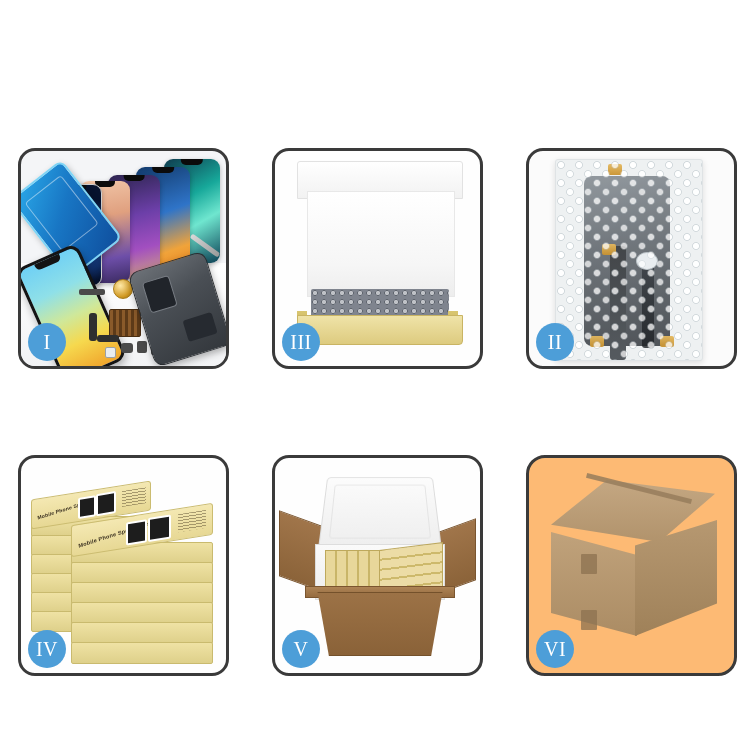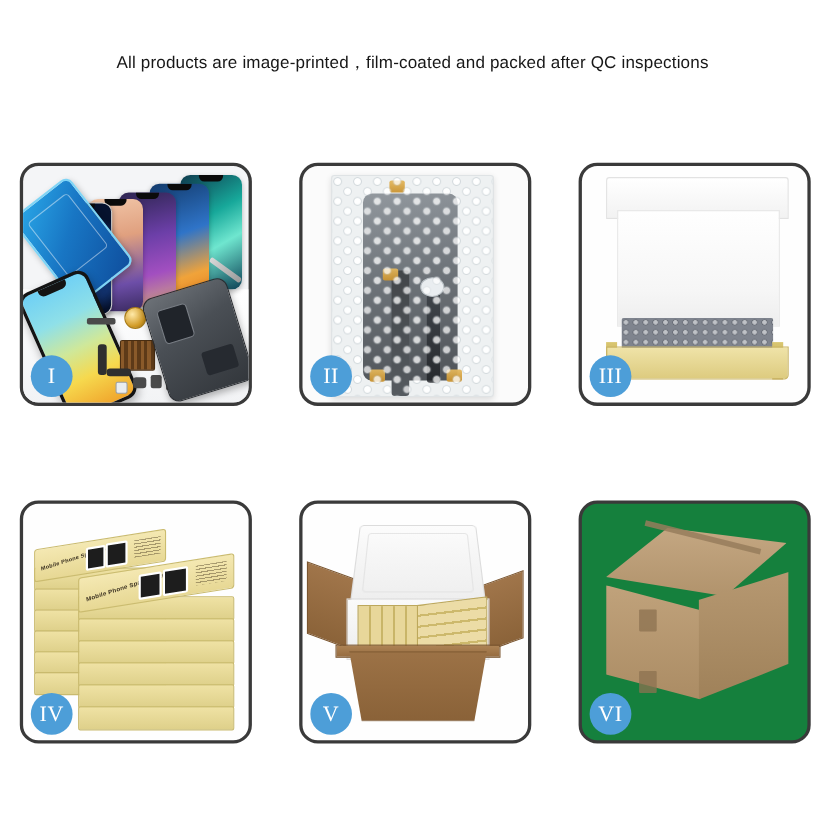--- a/index.html
+++ b/index.html
@@ -353,21 +353,21 @@
     border:1px solid #74512b;
     clip-path: polygon(6% 0, 94% 0, 86% 100%, 14% 100%);
   }
   .carton-rim {
     position:absolute; left: 30px; top: 128px; width: 148px; height: 10px;
     background: linear-gradient(#ad8355,#966c40);
     border:1px solid #7a552f;
   }
 
   
-  .p6 { background: #15803d; }
+  .p6 { background: #fdba74; border-radius: 19px; }
   .c6-top {
     position:absolute; left: 22px; top: 22px; width: 164px; height: 62px;
     background: linear-gradient(#c4a782,#b1936c);
     clip-path: polygon(34% 0, 100% 22%, 66% 100%, 0 72%);
     border-radius: 2px;
   }
   .c6-seam {
     position:absolute; left: 56px; top: 28px; width: 108px; height: 5px;
     background: rgba(150,124,92,.85);
     transform: rotate(14deg);
@@ -385,21 +385,20 @@
   .c6-tape {
     position:absolute; width: 16px; height: 20px;
     background: rgba(140,113,80,.75);
     border-radius: 1px;
   }
 </style>
 </head>
 <body>
 
 <div class="header">
-  <div class="subtitle">All products are image-printed，film-coated and packed after QC inspections</div>
 </div>
 
 <div class="grid">
 
   <div class="panel p1">
     <div class="photo">
       <div class="ground"></div>
 
       <div class="ph ph-e">
           <div class="notch"></div>
@@ -432,50 +431,50 @@
       <div class="flex-cable" style="left:120px; top:158px; width:24px; height:8px;"></div>
       <div class="part" style="left:100px; top:192px; width:12px; height:10px; border-radius:3px;"></div>
       <div class="part" style="left:116px; top:190px; width:10px; height:12px;"></div>
       <div class="part" style="left:84px; top:196px; width:9px; height:9px; background:#e9edf0; border:1px solid #9aa0a6;"></div>
       <div class="part" style="left:130px; top:196px; width:8px; height:8px;"></div>
 
       <div class="housing"></div>
       <div class="tweezer"></div>
     </div>
     <div class="badge">I</div>
+  </div>
+
+  <div class="panel p3">
+    <div class="photo">
+      <div class="box3-lid"></div>
+      <div class="box3-foam"></div>
+      <div class="box3-wrap"></div>
+      <div class="box3-side-l"></div>
+      <div class="box3-side-r"></div>
+      <div class="box3-front"></div>
+    </div>
+    <div class="badge">III</div>
   </div>
 
   <div class="panel p2">
     <div class="photo">
       <div class="bubblebag">
         <div class="innerscreen"></div>
         <div class="ribbon"></div>
         <div class="connector"></div>
         <div class="tape" style="left:52px; top:4px;"></div>
         <div class="tape" style="left:46px; top:84px;"></div>
         <div class="tape" style="left:34px; top:176px;"></div>
         <div class="tape" style="left:104px; top:176px;"></div>
         <div class="bubble-overlay"></div>
       </div>
     </div>
     <div class="badge">II</div>
   </div>
 
-  <div class="panel p3">
-    <div class="photo">
-      <div class="box3-lid"></div>
-      <div class="box3-foam"></div>
-      <div class="box3-wrap"></div>
-      <div class="box3-side-l"></div>
-      <div class="box3-side-r"></div>
-      <div class="box3-front"></div>
-    </div>
-    <div class="badge">III</div>
-  </div>
-
   <div class="panel p4">
     <div class="photo">
       <div class="stack">
 
         <div class="sbox col-a" style="top: 44px;"></div>
         <div class="sbox col-a" style="top: 63px;"></div>
         <div class="sbox col-a" style="top: 82px;"></div>
         <div class="sbox col-a" style="top: 101px;"></div>
         <div class="sbox col-a" style="top: 120px;"></div>
         <div class="sbox col-a" style="top: 139px;"></div>

